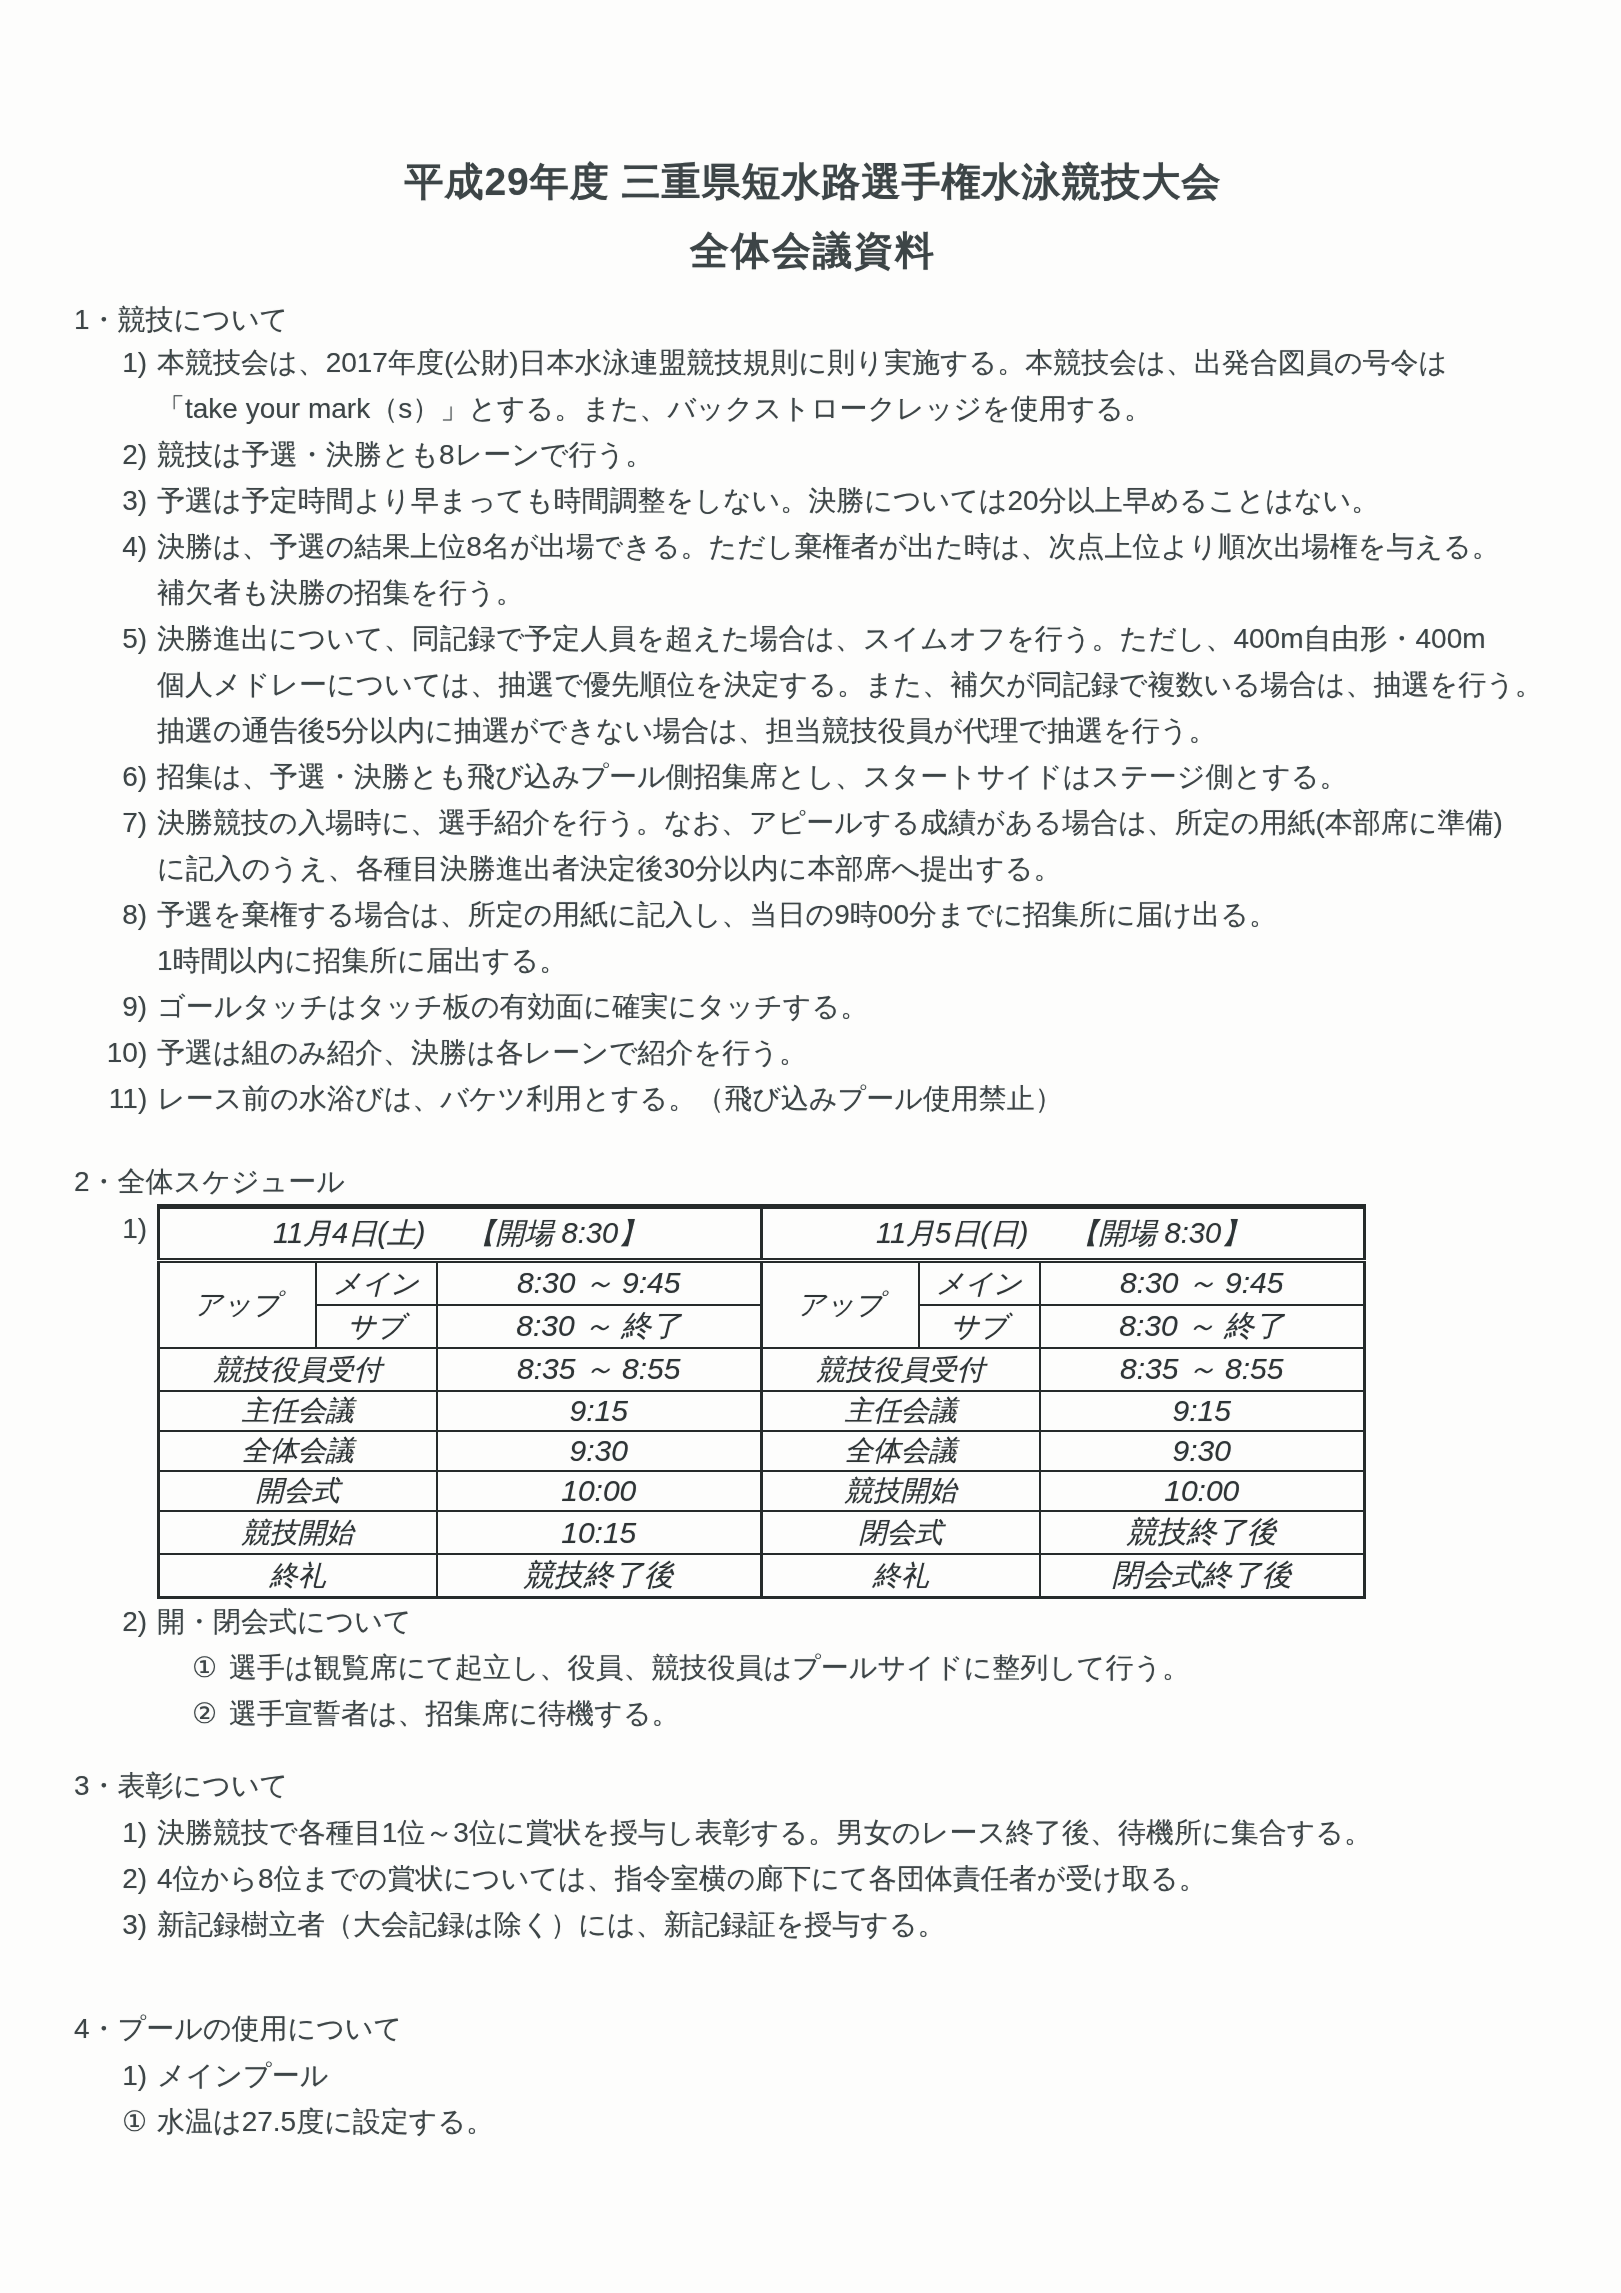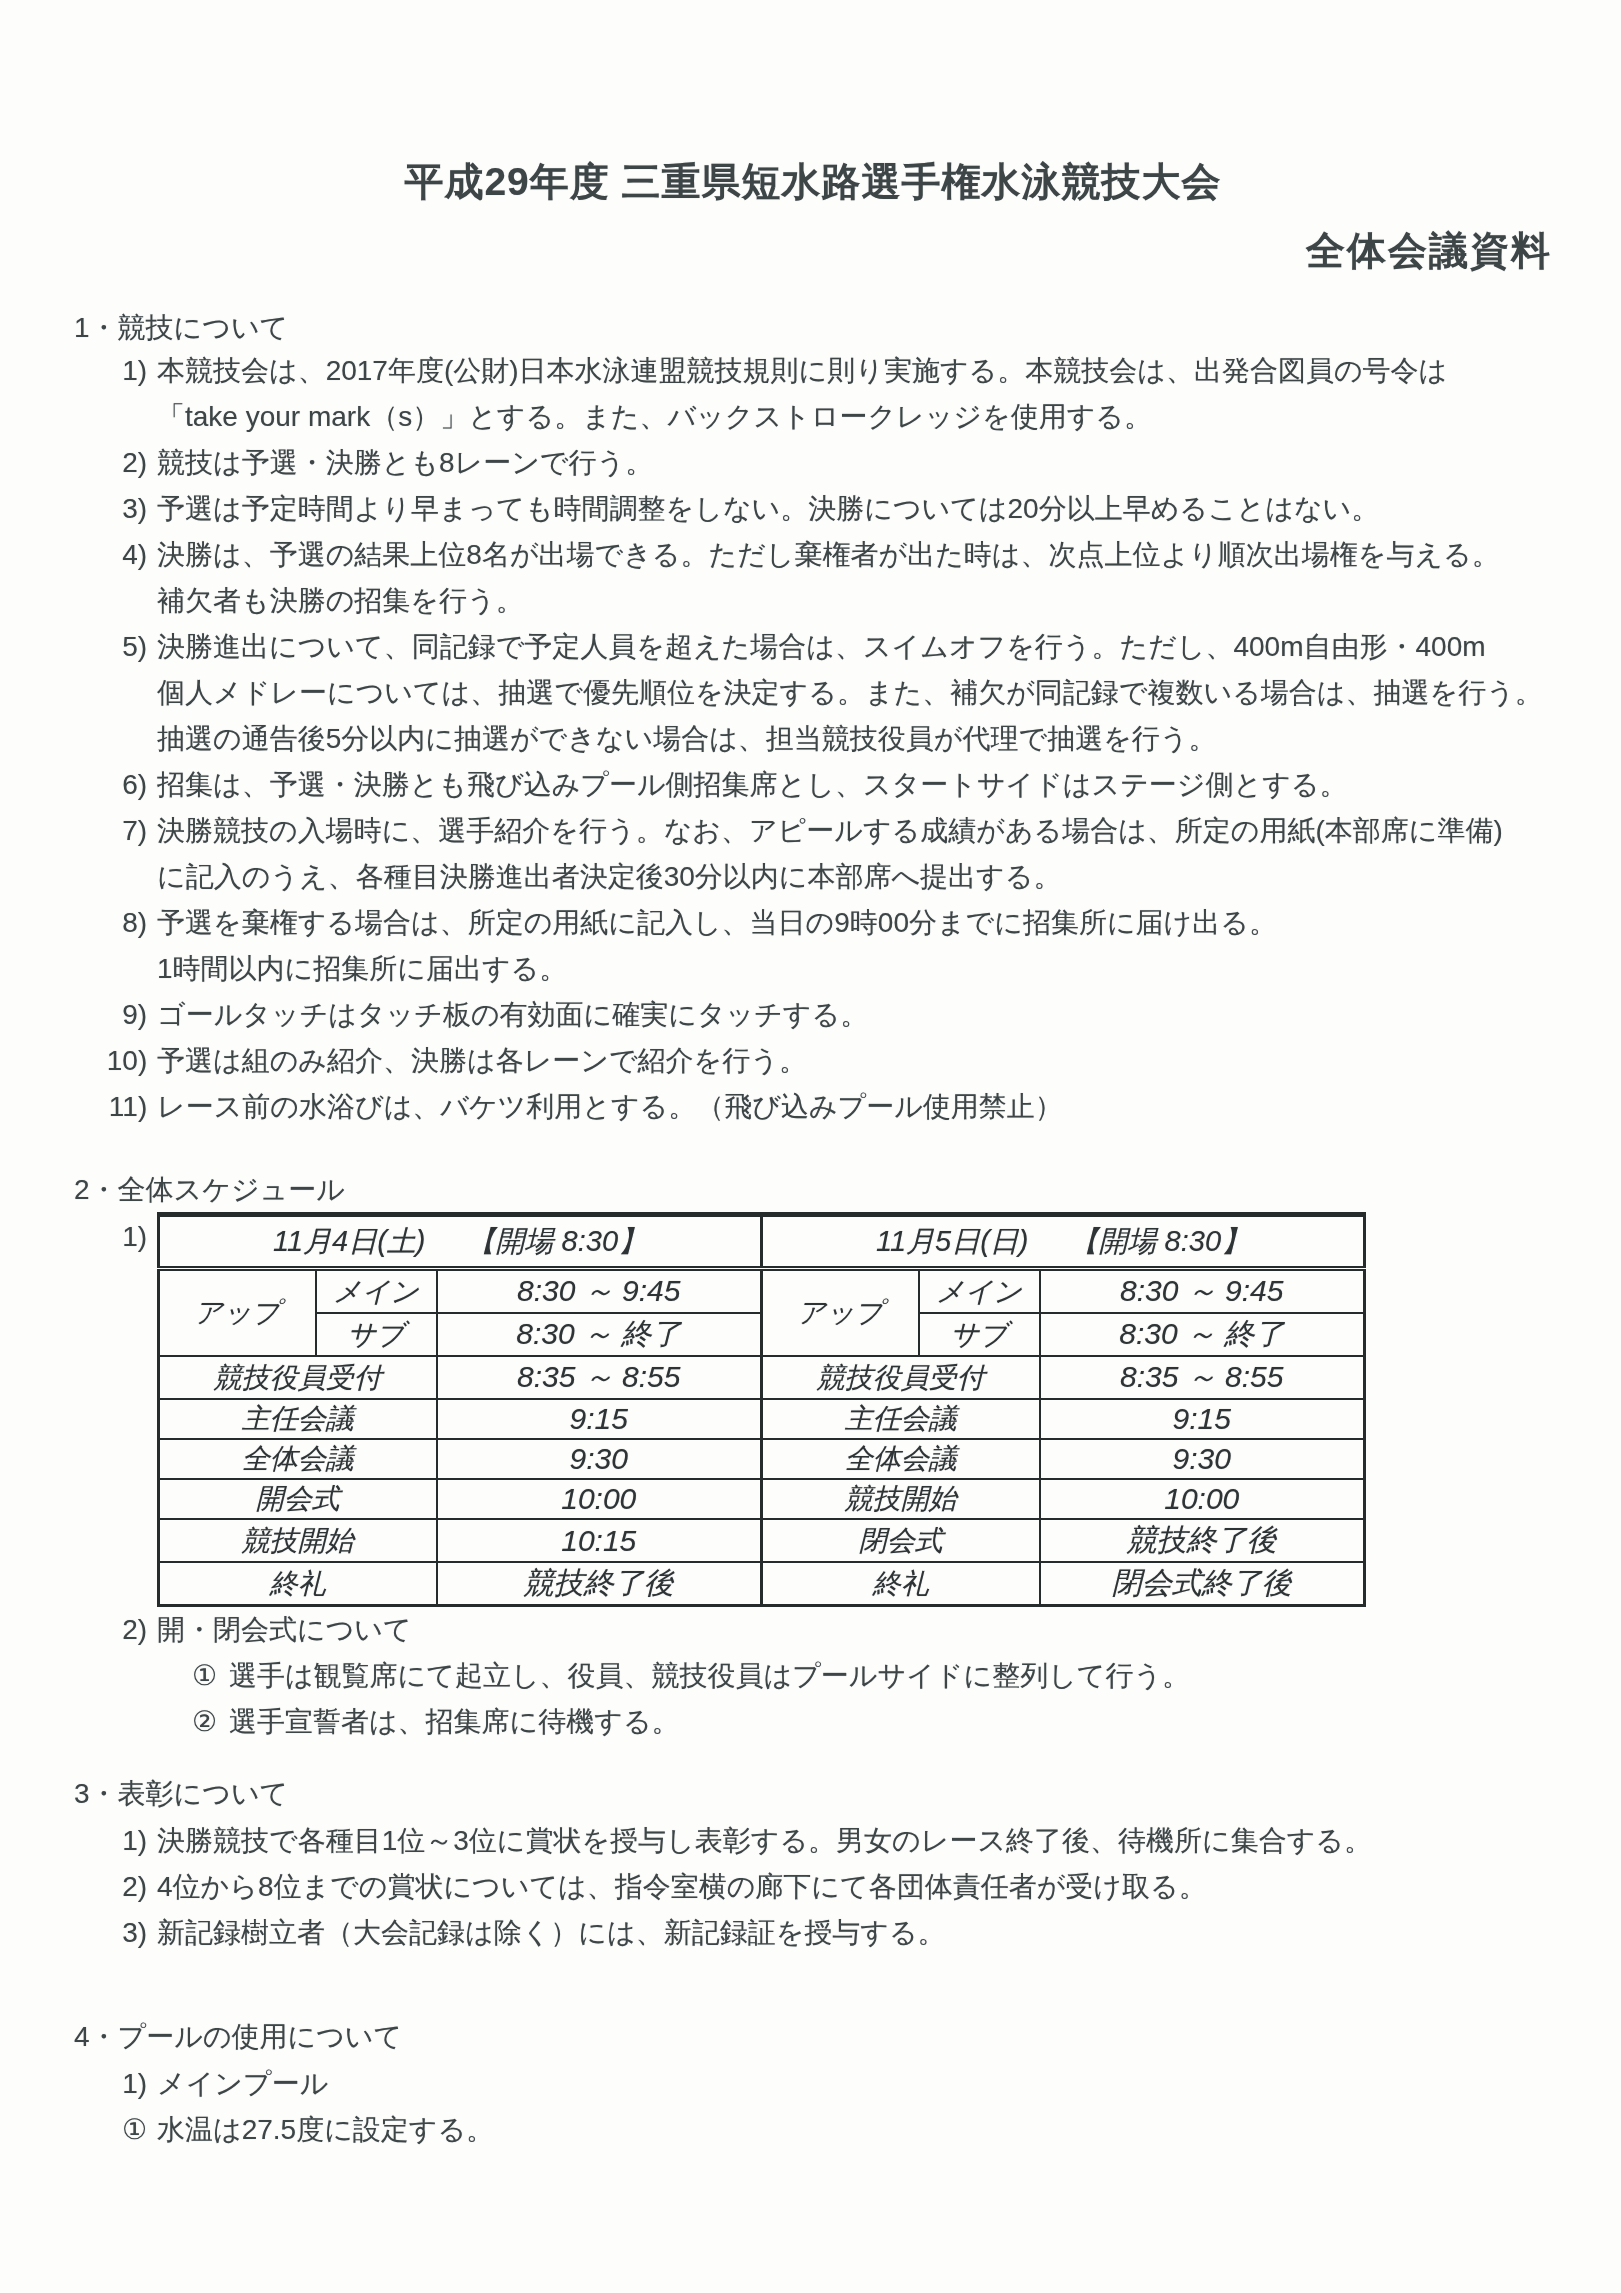--- a/index.html
+++ b/index.html
@@ -13,26 +13,26 @@
     color:#3d4547;
     text-shadow:0 0 1px rgba(62,72,72,.35);
   }
   .doc{padding:0 69px 0 74px;}
   .title{
     margin-top:157px;line-height:49px;height:49px;
     text-align:center;font-size:39px;font-weight:600;letter-spacing:1px;
   }
   .subtitle{
     margin-top:19.6px;line-height:49px;height:49px;
-    text-align:right;font-size:39px;font-weight:600;letter-spacing:2px;
+    text-align:center;font-size:39px;font-weight:600;letter-spacing:2px;
   }
   .sec-heading{
     font-size:28px;line-height:41px;font-weight:400;
   }
-  .s1{margin-top:32px;}
+  .s1{margin-top:24px;}
   .s2{margin-top:39px;}
   .s3{margin-top:27.4px;}
   .s4{margin-top:60px;}
   .line{display:flex;align-items:flex-start;line-height:46px;font-size:28px;}
   .sp4{margin-top:3.9px;}
   .num{
     flex:0 0 83px;text-align:right;padding-right:9.8px;box-sizing:border-box;
     white-space:nowrap;
   }
   .txt{flex:1 1 auto;white-space:nowrap;}

